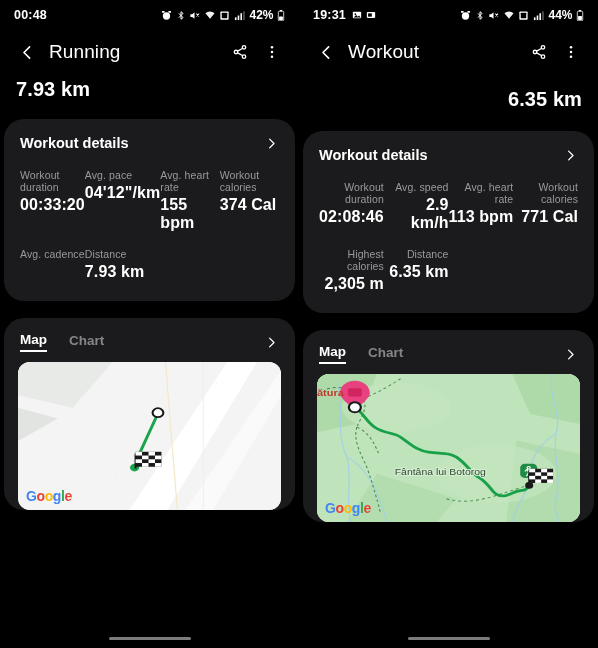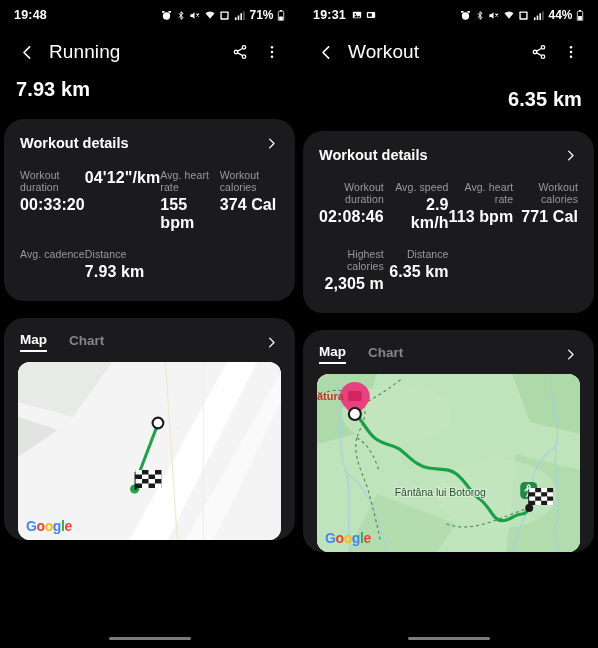--- a/index.html
+++ b/index.html
@@ -97,21 +97,21 @@
     margin-right: 22px;
     padding-bottom: 3px;
     cursor: pointer;
   }
   .tab.active { color: #fff; border-bottom: 2px solid #fff; }
   .map-wrap {
     margin: 0 14px 14px 14px;
     border-radius: 12px;
     overflow: hidden;
     position: relative;
-    height: 178px;
+    height: 148px;
     background: #e9e9e9;
   }
   .map-svg { display: block; width: 100%; height: 100%; }
   .gwatermark {
     position: absolute; left: 8px; bottom: 6px;
     font-family: "Liberation Sans", sans-serif;
     font-size: 14px; font-weight: 700;
     letter-spacing: -.4px;
   }
   .gw-b { color: #4285F4; } .gw-r { color: #EA4335; }
@@ -127,21 +127,21 @@
   }
 </style>
 </head>
 <body>
 
 <div class="screens">
 
   <div class="phone phone-left">
 
     <div class="statusbar">
-      <span class="sb-time">19:48</span>
+      <span class="sb-time">00:48</span>
       <span class="sb-right">
         <svg class="sb-icon" width="11" height="11" viewBox="0 0 24 24" fill="#fff">
             <circle cx="12" cy="13" r="8"></circle>
             <rect x="2" y="2" width="6" height="4" rx="1"></rect>
             <rect x="16" y="2" width="6" height="4" rx="1"></rect>
           </svg>
         <svg class="sb-icon" width="10" height="11" viewBox="0 0 24 24" fill="none" stroke="#fff" stroke-width="2.4">
             <path d="M7 7l10 10-5 4V3l5 4L7 17"></path>
           </svg>
         <svg class="sb-icon" width="11" height="11" viewBox="0 0 24 24" fill="#fff">
@@ -154,21 +154,21 @@
         <svg class="sb-icon" width="11" height="11" viewBox="0 0 24 24" fill="#fff">
             <rect x="3" y="3" width="18" height="18" rx="2"></rect>
             <rect x="6" y="6" width="12" height="12" rx="1" fill="#000"></rect>
           </svg>
         <svg class="sb-icon" width="11" height="11" viewBox="0 0 24 24" fill="#fff">
             <rect x="2" y="16" width="3.5" height="6"></rect>
             <rect x="8" y="12" width="3.5" height="10"></rect>
             <rect x="14" y="7" width="3.5" height="15"></rect>
             <rect x="20" y="3" width="3.5" height="19" opacity=".35"></rect>
           </svg>
-        <span class="sb-batt-text">71%</span>
+        <span class="sb-batt-text">42%</span>
         <svg class="sb-icon" width="8" height="11" viewBox="0 0 12 22" fill="#fff">
             <rect x="3.5" y="0" width="5" height="2.5" rx="1"></rect>
             <rect x="0.6" y="2.5" width="10.8" height="19" rx="2" fill="none" stroke="#fff" stroke-width="1.6"></rect>
             <rect x="2.2" y="13" width="7.6" height="7" rx="1"></rect>
           </svg>
       </span>
     </div>
 
     <div class="appbar">
       <span class="back-btn">
@@ -206,20 +206,21 @@
               <path d="M9 5l7 7-7 7"></path>
             </svg>
         </span>
       </div>
       <div class="metrics">
         <div>
           <div class="metric-label">Workout duration</div>
           <div class="metric-value">00:33:20</div>
         </div>
         <div>
+          <div class="metric-label">Avg. pace</div>
           <div class="metric-value">04'12"/km</div>
         </div>
         <div>
           <div class="metric-label">Avg. heart rate</div>
           <div class="metric-value">155 bpm</div>
         </div>
         <div>
           <div class="metric-label">Workout calories</div>
           <div class="metric-value">374 Cal</div>
         </div>

